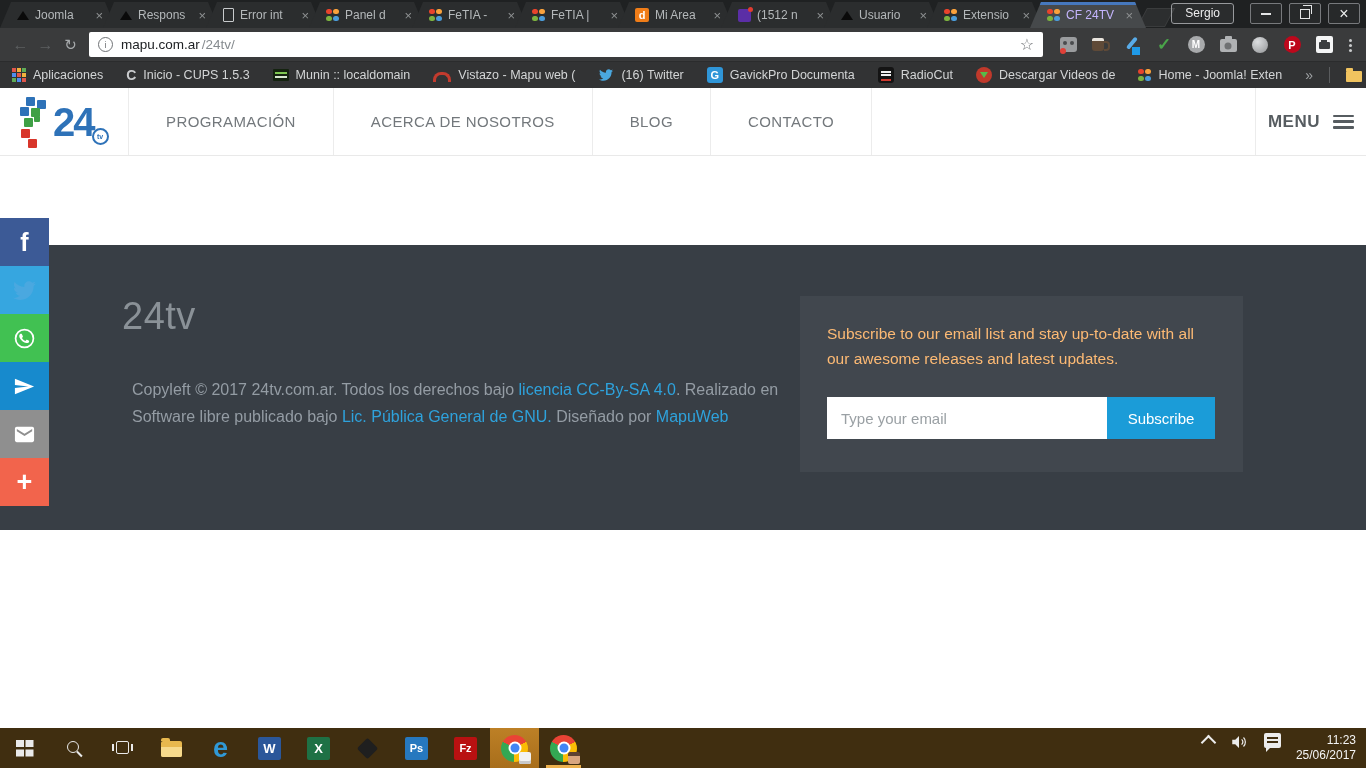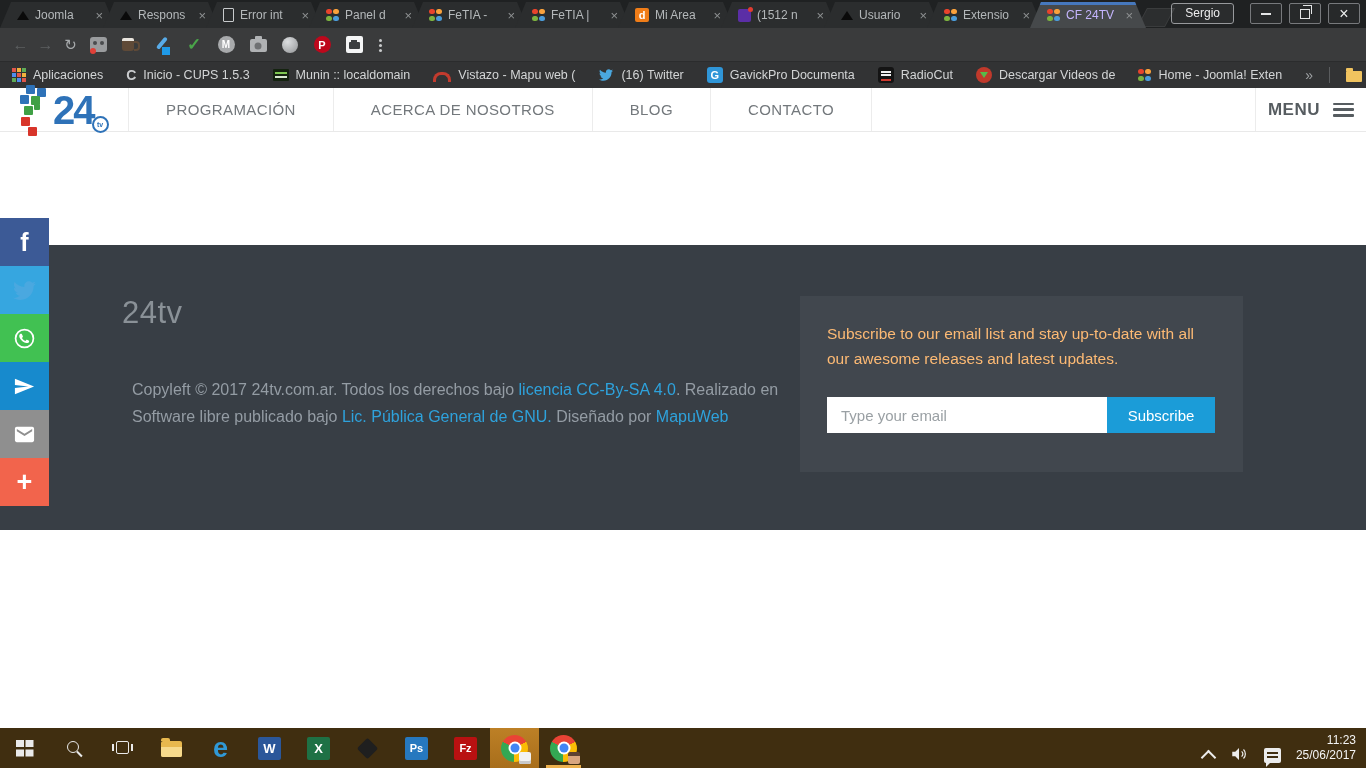--- a/index.html
+++ b/index.html
@@ -94,21 +94,21 @@
   .ic-joomla::before{content:'';position:absolute;left:0;top:0;width:5.5px;height:5.5px;border-radius:50%;background:#e8432c;
     box-shadow:7px 0 0 #f9a13c,0 7px 0 #7cb13f,7px 7px 0 #4b9bd8}
   .ic-triangle{width:0;height:0;border-left:6px solid transparent;border-right:6px solid transparent;border-bottom:9px solid #0a0a0a}
   .ic-page{width:9px;height:12px;border:1px solid #c8cbcd;border-radius:1px}
   .ic-donweb{width:14px;height:14px;border-radius:2px;background:#f07d18;color:#fff;font-size:11px;font-weight:bold}
   .ic-mail{width:13px;height:13px;border-radius:2px;background:#5b2ea6;position:relative}
   .ic-mail::after{content:'';position:absolute;right:-2px;top:-2px;width:5px;height:5px;border-radius:50%;background:#e03c31}
 
   
   #page{position:absolute;left:0;top:88px;width:100%;height:640px;background:#fff}
-  #siteheader{position:absolute;left:0;top:0;width:100%;height:44px;border-bottom:1px solid #e9e9e9;display:flex;align-items:stretch;box-sizing:border-box}
+  #siteheader{position:absolute;left:0;top:0;width:100%;height:68px;border-bottom:1px solid #e9e9e9;display:flex;align-items:stretch;box-sizing:border-box}
   .logo{display:flex;align-items:center;gap:3px;padding-left:18px;width:110px;flex:none}
   .logo-mosaic{position:relative;width:32px;height:52px;flex:none}
   .logo-mosaic i{position:absolute;width:9px;height:9px;border-radius:1px}
   .logo-mosaic i:nth-child(1){left:8px;top:1px;background:#2e72b8}
   .logo-mosaic i:nth-child(2){left:19px;top:4px;background:#2e72b8}
   .logo-mosaic i:nth-child(3){left:2px;top:11px;background:#2e72b8}
   .logo-mosaic i:nth-child(4){left:13px;top:12px;background:#3fa045}
   .logo-mosaic i:nth-child(5){left:6px;top:22px;background:#3fa045}
   .logo-mosaic i:nth-child(6){left:16px;top:20px;background:#3fa045;width:6px;height:6px}
   .logo-mosaic i:nth-child(7){left:3px;top:33px;background:#d8352a}
@@ -125,26 +125,26 @@
 
   
   #socialbar{position:absolute;left:0;top:130px;z-index:6;display:flex;flex-direction:column}
   .social-btn{width:49px;height:48px;display:flex;align-items:center;justify-content:center;color:#fff}
   .social-btn svg{width:23px;height:23px}
   .ic-facebook{font-size:25px;font-weight:bold;color:#fff}
   .ic-share-plus{font-size:27px;font-weight:bold;color:#fff}
 
   
   #sitefooter{position:absolute;left:0;top:157px;width:100%;height:285px;background:#383e45}
-  .footer-title{position:absolute;left:122px;top:50px;margin:0;font-size:31px;font-weight:400;color:#8a9197;letter-spacing:.5px}
+  .footer-title{position:absolute;left:122px;top:50px;margin:0;font-size:38px;font-weight:400;color:#8a9197;letter-spacing:.5px}
   .footer-copy{position:absolute;left:122px;top:122px;width:650px;margin:10px;font-size:16px;line-height:26.5px;color:#949ca4}
   .footer-copy .seg-link{color:#2ea2dc}
   .subscribe-panel{position:absolute;left:800px;top:51px;width:443px;height:176px;background:#41474e}
   .subscribe-text{position:absolute;left:27px;top:26px;width:392px;margin:0;font-size:15.5px;line-height:24.5px;color:#fdba74}
-  .subscribe-row{position:absolute;left:27px;right:28px;top:101px;height:36px;display:flex}
+  .subscribe-row{position:absolute;left:27px;right:28px;top:101px;height:42px;display:flex}
   .email-input{flex:1;border:0;outline:0;padding:0 14px;font-size:15px;color:#555;font-family:"Liberation Sans",sans-serif;min-width:0}
   .email-input::placeholder{color:#9aa0a4}
   .subscribe-btn{width:108px;border:0;background:#1b9cd8;color:#fff;font-size:15px;font-family:"Liberation Sans",sans-serif}
 
   
   #taskbar{position:absolute;left:0;top:728px;width:100%;height:40px;background:#402e10;display:flex;align-items:center}
   .tb-cell{position:relative;width:49px;height:40px;display:flex;align-items:center;justify-content:center;flex:none}
   .tb-cell.active{background:linear-gradient(#bd8026,#a86e1b)}
   .tb-cell.underl::after{content:'';position:absolute;left:7px;right:7px;bottom:0;height:3px;background:#edb14e}
   .ic-start{position:relative;width:17px;height:17px}
@@ -165,21 +165,21 @@
   .ic-inkscape{width:15px;height:15px;background:#1f1f1f;transform:rotate(45deg);border-radius:2px}
   .ic-photoshop{width:23px;height:23px;background:#2678bf;border-radius:2px;color:#fff;font-weight:bold;font-size:11px}
   .ic-filezilla{width:23px;height:23px;background:#b91111;border-radius:2px;color:#fff;font-weight:bold;font-size:11px}
   .chrome-ball{position:relative;width:27px;height:27px;border-radius:50%;
      background:conic-gradient(from 60deg,#fbbc05 0 120deg,#34a853 0 240deg,#ea4335 0)}
   .chrome-ball::before{content:'';position:absolute;left:50%;top:50%;transform:translate(-50%,-50%);width:13px;height:13px;border-radius:50%;background:#fff}
   .chrome-ball::after{content:'';position:absolute;left:50%;top:50%;transform:translate(-50%,-50%);width:9px;height:9px;border-radius:50%;background:#4285f4}
   .badge{position:absolute;right:-3px;bottom:-2px;width:12px;height:12px;border-radius:2px;z-index:2}
   .badge.white{background:#f2f2f2;box-shadow:inset 0 -3px 0 #c9c9c9}
   .badge.face{background:linear-gradient(#5d4132 0 35%,#d8a57f 35%)}
-  #tray{margin-left:auto;display:flex;align-items:flex-end;gap:15px;padding-right:10px}
+  #tray{margin-left:auto;display:flex;align-items:flex-start;gap:15px;padding-right:10px}
   .tray-chevron{width:9px;height:9px;border-left:2px solid #ececec;border-top:2px solid #ececec;transform:rotate(45deg);margin-top:4px}
   .tray-speaker svg{width:20px;height:18px;display:block}
   .tray-notif{position:relative;width:17px;height:15px;background:#ececec;border-radius:2px}
   .tray-notif::before{content:'';position:absolute;left:3px;top:4px;width:11px;height:1.8px;background:#402e10;box-shadow:0 4px 0 #402e10}
   .tray-notif::after{content:'';position:absolute;left:2px;bottom:-4px;border-left:5px solid #ececec;border-bottom:5px solid transparent}
   .clock{text-align:right;color:#f4f4f4;font-size:12px;line-height:15px}
 </style>
 </head>
 <body>
 
@@ -255,20 +255,26 @@
       <div class="winbtn">
           <span class="glyph-close"></span>
         </div>
     </div>
   </div>
 
   <div id="toolbar">
     <span class="nav-btn back"></span>
     <span class="nav-btn fwd"></span>
     <span class="nav-btn reload"></span>
+    <div id="addressbar">
+      <span class="info-badge"></span>
+      <span class="url-host">mapu.com.ar</span>
+        <span class="url-path" style="margin-left:-6px">/24tv/</span>
+      <span class="star"></span>
+    </div>
     <div id="ext-icons">
         <span class="ext">
           <span class="ic ic-recorder"></span>
         </span>
         <span class="ext">
           <span class="ic ic-mug"></span>
         </span>
         <span class="ext">
           <span class="ic ic-colorpicker"></span>
         </span>

